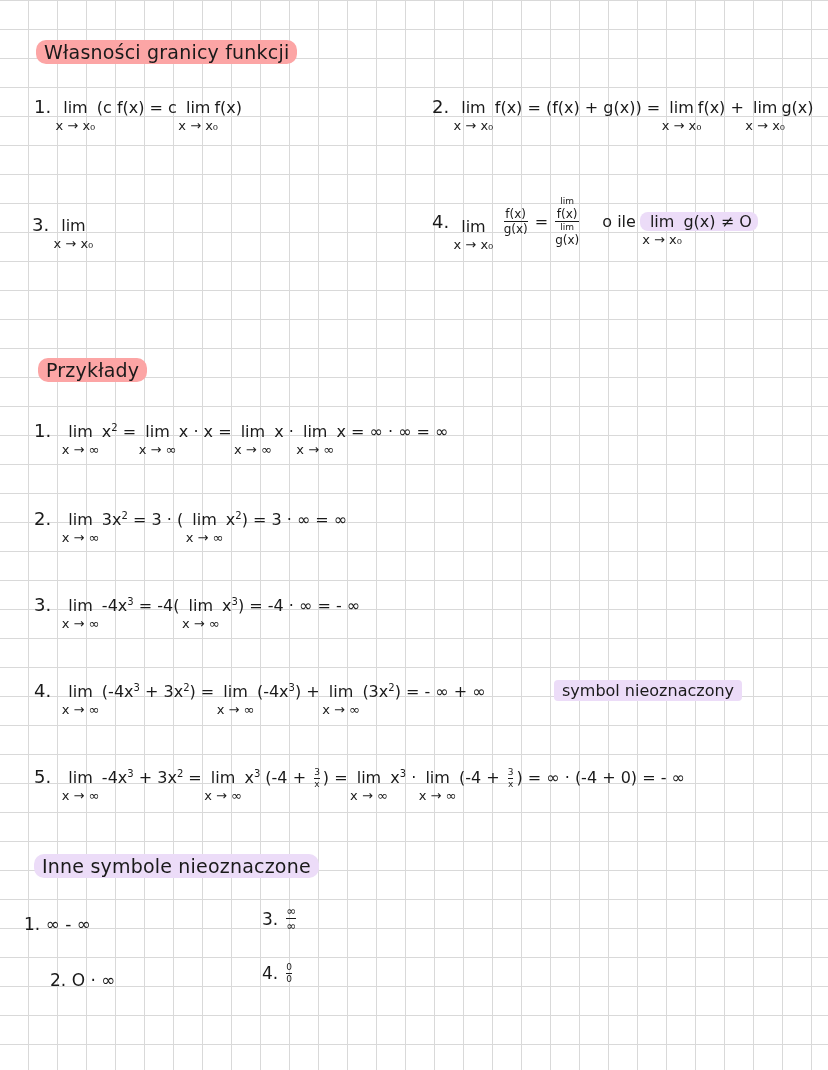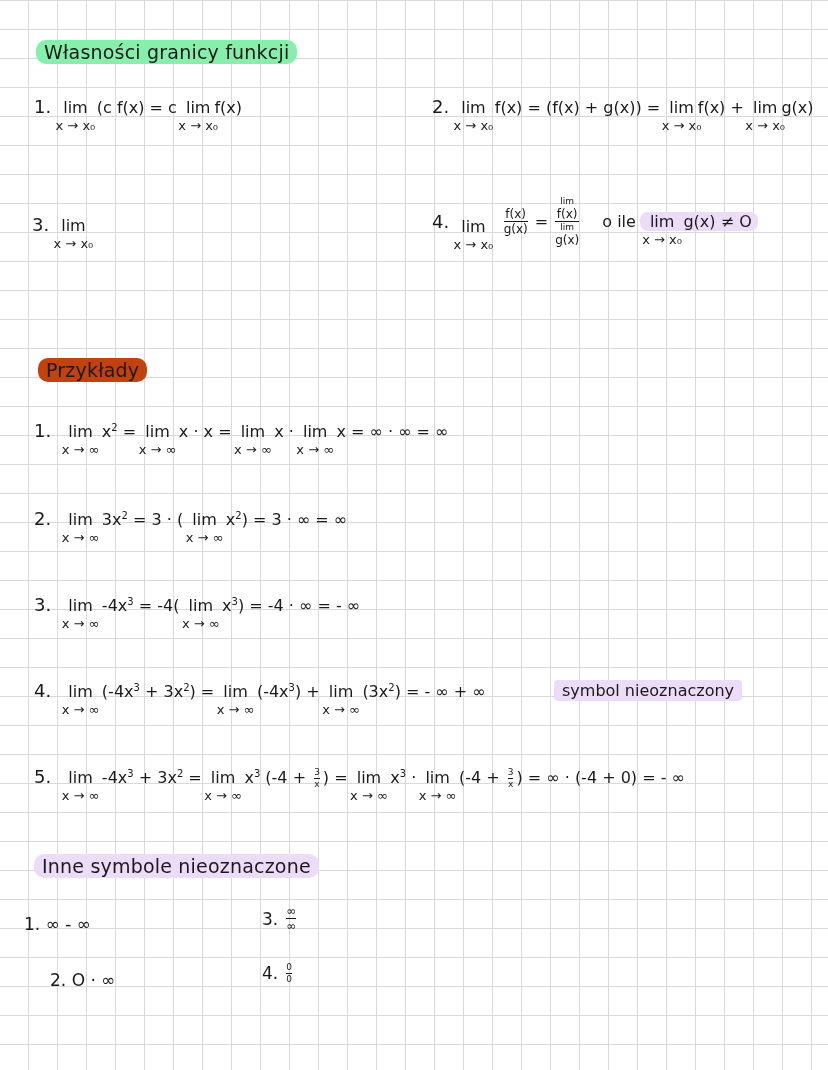--- a/index.html
+++ b/index.html
@@ -11,22 +11,22 @@
       linear-gradient(to bottom, #d9d9d9 1px, transparent 1px);
     background-size:29px 29px;
     background-position:28px 0px;
     font-family:"DejaVu Sans", sans-serif;
     color:#1a1a1a;
   }
   .abs { position:absolute; white-space:nowrap; }
   .heading {
     font-size:19px; padding:1px 8px; border-radius:10px; letter-spacing:0.2px;
   }
-  .hl-pink { background:#86efac;border-radius:10px; }
-  .hl-blue { background:#c2410c; }
+  .hl-pink { background:#fca5a5;border-radius:10px; }
+  .hl-blue { background:#fca5a5; }
   .hl-purple { background:#ecdcf8; }
   .math { font-size:16px; }
   .num { font-size:18px; margin-right:8px; }
   .lim { display:inline-block; position:relative; text-align:center; margin:0 4px; }
   .lim .top { display:block; }
   .lim .sub { position:absolute; left:50%; transform:translateX(-50%); top:20px; font-size:13px; white-space:nowrap; }
   sup { font-size:10px; }
   .frac { display:inline-block; vertical-align:middle; text-align:center; margin:0 3px; }
   .frac span { display:block; line-height:1.2; }
   .frac .n { border-bottom:1px solid #1a1a1a; }

